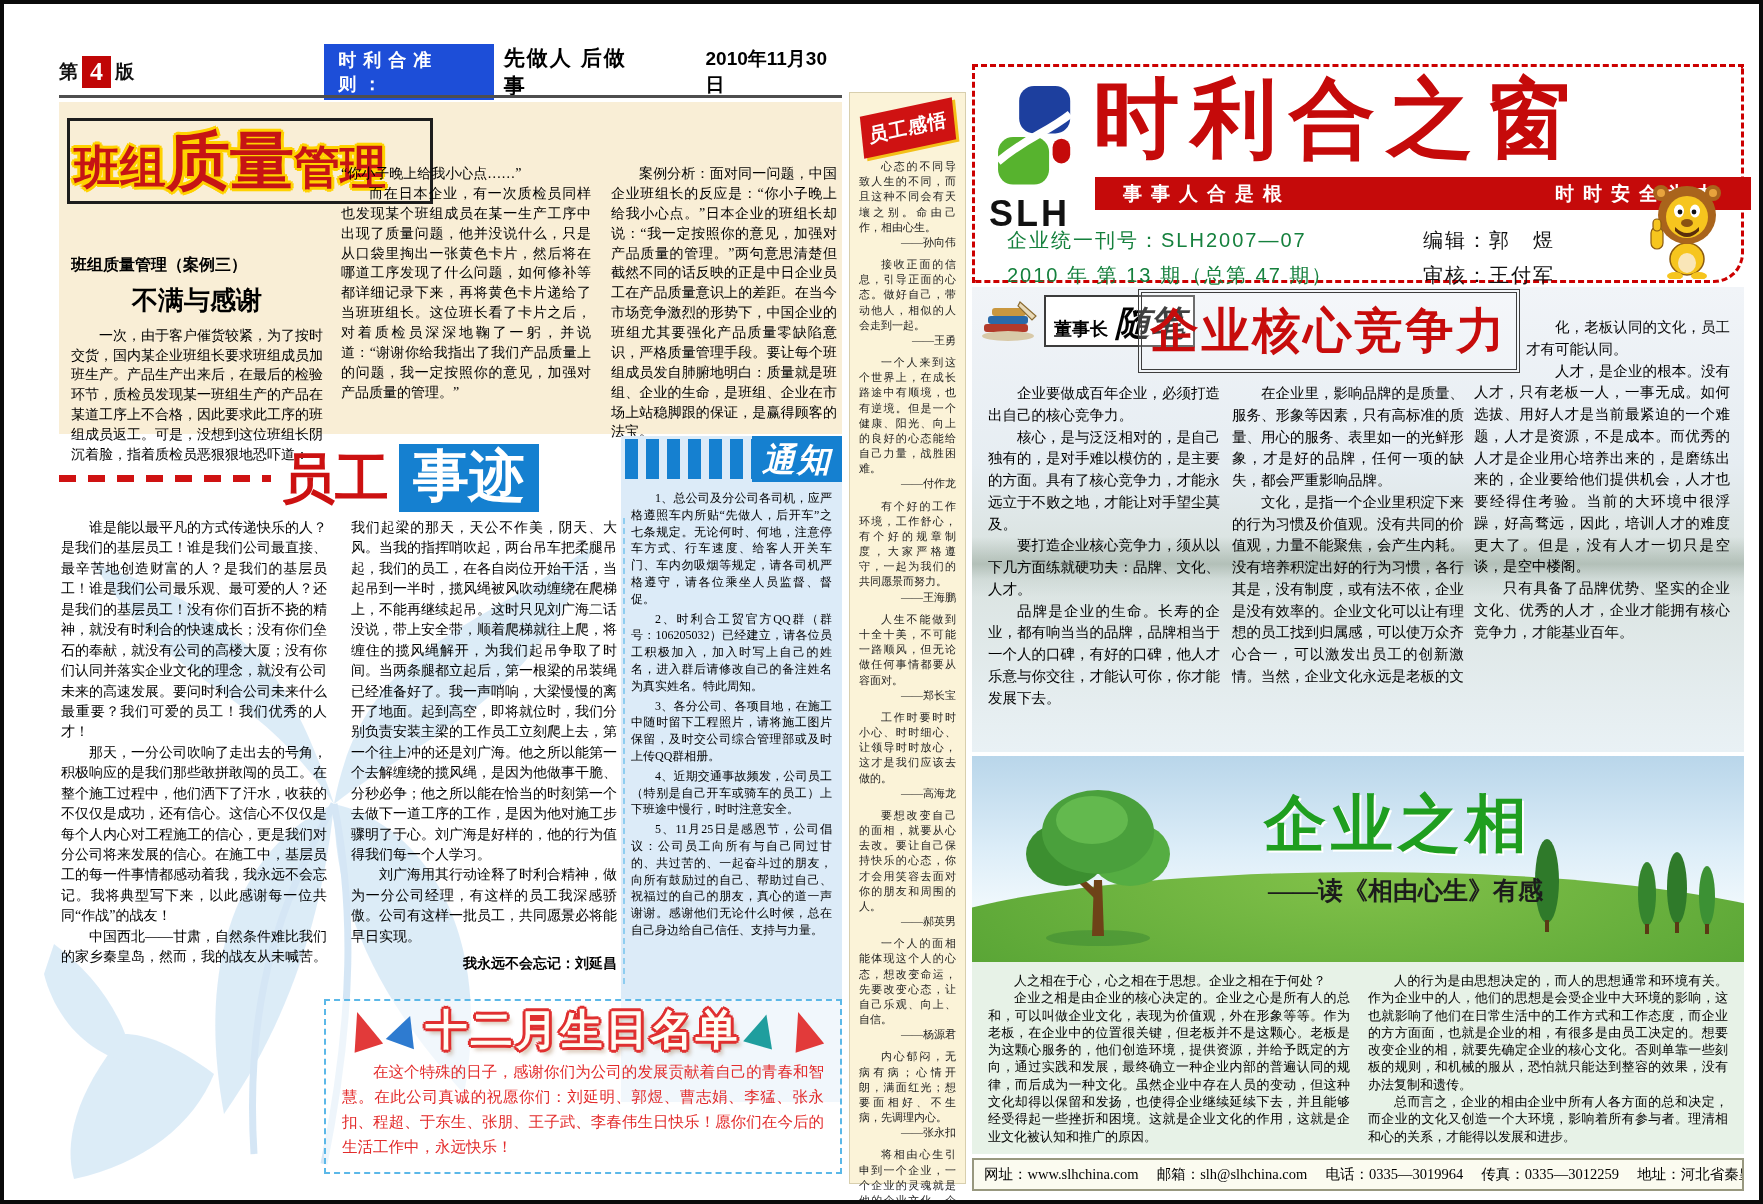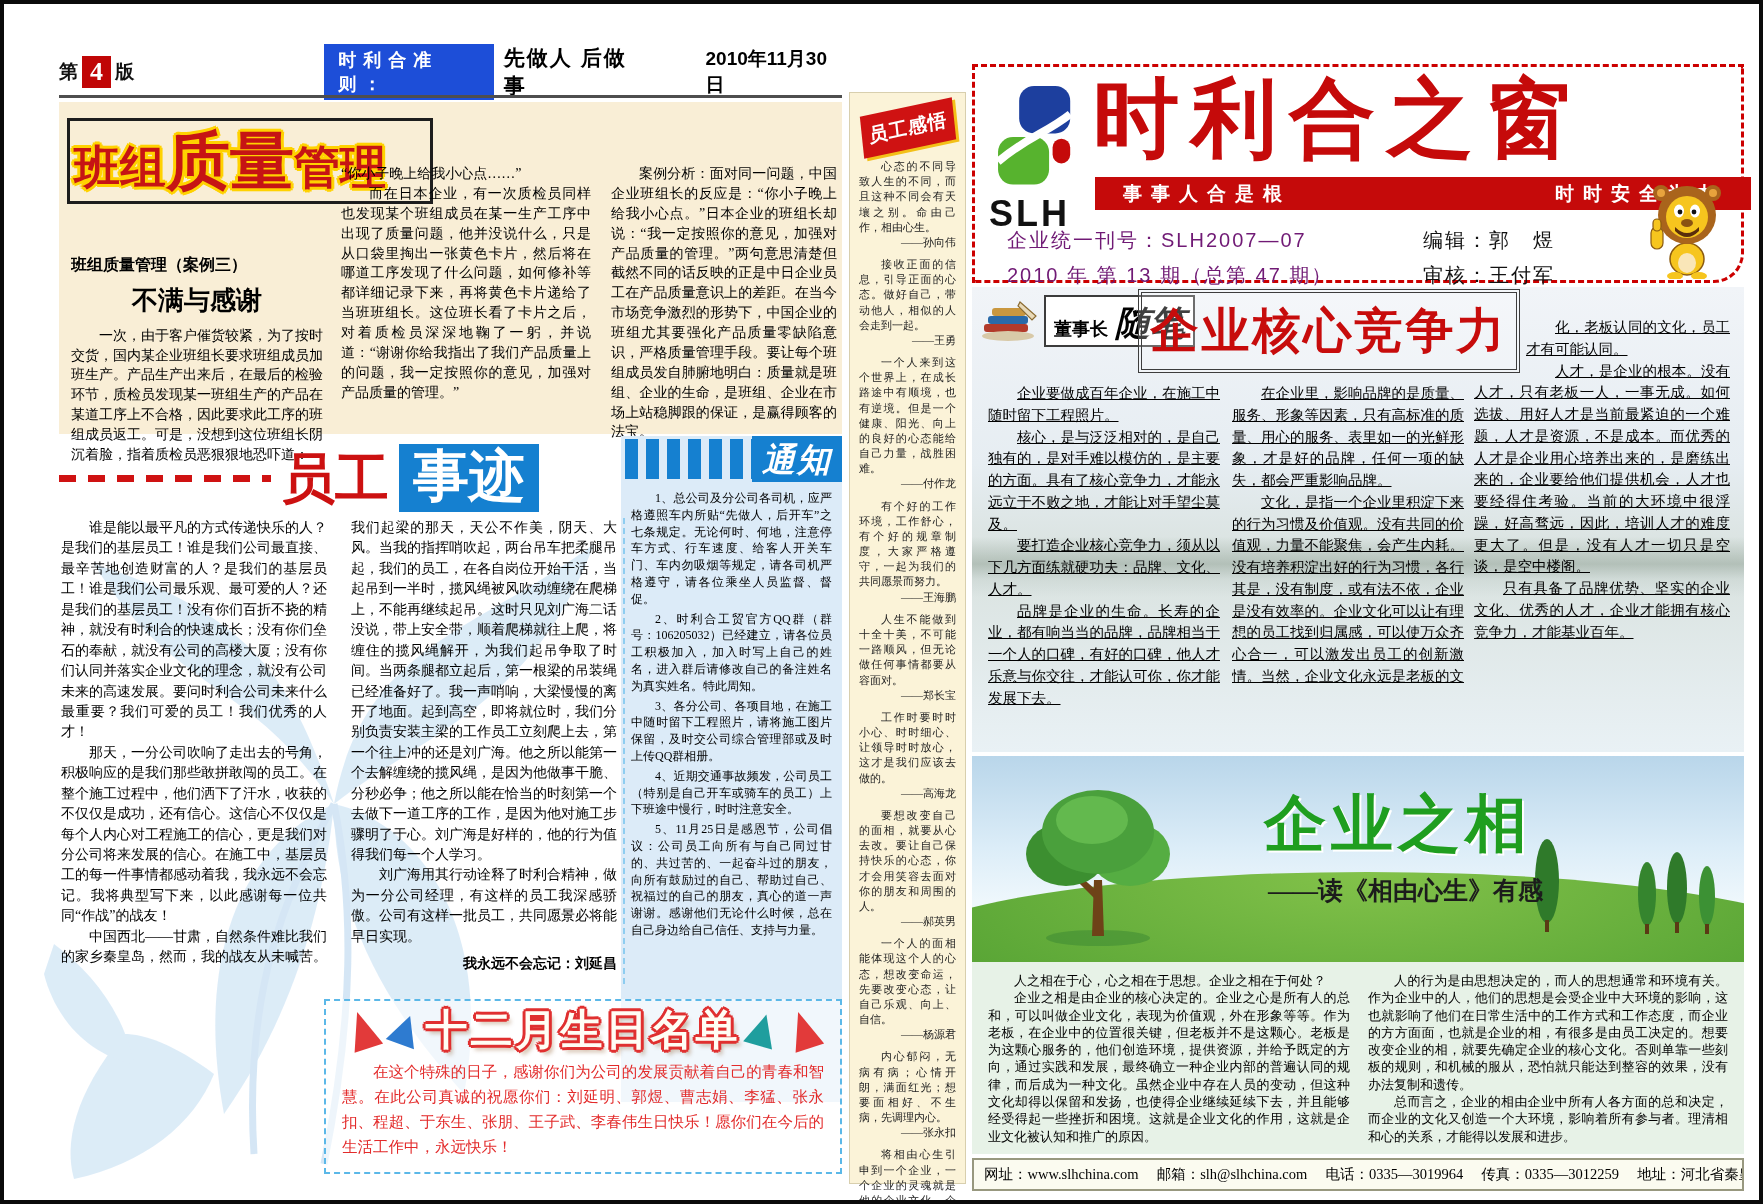--- a/index.html
+++ b/index.html
@@ -69,34 +69,34 @@
   .s-quotes{padding:0 9px;font-size:11px;line-height:1.38;color:#222;}
   .s-quotes .qt{text-indent:2em;text-align:justify;}
   .s-quotes .qa{text-align:right;margin-bottom:7px;}
 
   
   #mast{left:968px;top:60px;width:772px;height:219px;border:3px dashed #cc0000;border-radius:0 0 30px 0;box-sizing:border-box;background:#fff;}
   #logo{position:absolute;left:16px;top:14px;width:88px;height:112px;}
   .slh-txt{position:absolute;left:14px;top:126px;font-size:36px;font-weight:900;letter-spacing:3px;color:#111;}
   .m-title{position:absolute;left:118px;top:2px;width:630px;font-family:"Liberation Serif",serif;font-weight:900;font-size:86px;line-height:100px;color:#c50a0a;letter-spacing:12px;white-space:nowrap;}
   .m-slogan{position:absolute;left:120px;top:110px;width:600px;height:33px;background:#c50a0a;color:#fff;display:flex;justify-content:space-between;align-items:center;padding:0 28px;font-weight:bold;font-size:19px;letter-spacing:9px;}
-  .m-info{position:absolute;left:32px;top:156px;font-size:20px;letter-spacing:2px;line-height:1.75;color:#701a75;}
+  .m-info{position:absolute;left:32px;top:156px;font-size:20px;letter-spacing:2px;line-height:1.75;color:#15803d;}
   .m-edit{position:absolute;left:448px;top:156px;font-size:20px;letter-spacing:2px;line-height:1.75;color:#111;}
   #lion{position:absolute;right:8px;top:112px;width:92px;height:100px;}
 
   
   #essay{left:968px;top:283px;width:772px;height:465px;background:linear-gradient(180deg,#f1f4f8 0%,#e6edf2 38%,#d9e2df 58%,#e9f1f5 100%);}
   .e-land{position:absolute;left:0;top:250px;width:100%;height:60px;background:linear-gradient(180deg,rgba(120,140,120,0),rgba(115,135,120,.38) 45%,rgba(170,185,180,.22) 70%,rgba(220,230,235,0));}
   .e-badge{position:absolute;left:8px;top:8px;display:flex;align-items:center;}
   .e-badge-box{background:#fff;border:2px solid #3c3c3c;height:44px;display:flex;align-items:flex-end;padding:0 8px 4px;margin-left:4px;}
   .e-b1{font-size:18px;font-weight:bold;}
   .e-b2{font-family:"Liberation Serif",serif;font-size:35px;font-weight:900;font-style:italic;margin-left:7px;line-height:1;}
   .e-frame{position:absolute;left:166px;top:2px;width:382px;height:84px;border:4px double #3d3d3d;box-sizing:border-box;display:flex;align-items:center;justify-content:center;background:rgba(255,255,255,.25);}
   .e-title{color:#c70c0c;font-size:48px;font-weight:900;letter-spacing:3px;white-space:nowrap;line-height:1;}
-  .e-col{position:absolute;font-size:14.5px;line-height:1.5;overflow:hidden;text-decoration:underline;}
+  .e-col{position:absolute;font-size:14.5px;line-height:1.5;overflow:hidden;}
   .e-col p{text-indent:2em;}
   #e-col1{left:16px;top:96px;width:232px;height:362px;}
   #e-col2{left:260px;top:96px;width:232px;height:362px;}
   #e-col3{left:502px;top:30px;width:256px;height:428px;}
   .e-spacer{float:left;width:52px;height:58px;}
 
   
   #face{left:968px;top:752px;width:772px;height:398px;background:#e7f2e7;}
   .f-banner{position:absolute;left:0;top:0;width:100%;height:206px;background:linear-gradient(180deg,#b9d6ea 0%,#dcedf8 45%,#eef7fc 70%);overflow:hidden;}
   .f-hill{position:absolute;left:-80px;bottom:-70px;width:950px;height:160px;background:radial-gradient(ellipse at 50% 0%,#83c24a 0%,#5aa636 70%);border-radius:50%;}
@@ -285,21 +285,21 @@
       </svg>
       <div class="e-badge-box">
         <span class="e-b1">董事长</span>
         <span class="e-b2">随笔</span>
       </div>
     </div>
     <div class="e-frame">
       <span class="e-title">企业核心竞争力</span>
     </div>
     <div id="e-col1" class="e-col serif just">
-      <p>企业要做成百年企业，在施工中随时留下工程照片。</p>
+      <p>企业要做成百年企业，必须打造出自己的核心竞争力。</p>
       <p>核心，是与泛泛相对的，是自己独有的，是对手难以模仿的，是主要的方面。具有了核心竞争力，才能永远立于不败之地，才能让对手望尘莫及。</p>
       <p>要打造企业核心竞争力，须从以下几方面练就硬功夫：品牌、文化、人才。</p>
       <p>品牌是企业的生命。长寿的企业，都有响当当的品牌，品牌相当于一个人的口碑，有好的口碑，他人才乐意与你交往，才能认可你，你才能发展下去。</p>
     </div>
     <div id="e-col2" class="e-col serif just">
       <p>在企业里，影响品牌的是质量、服务、形象等因素，只有高标准的质量、用心的服务、表里如一的光鲜形象，才是好的品牌，任何一项的缺失，都会严重影响品牌。</p>
       <p>文化，是指一个企业里积淀下来的行为习惯及价值观。没有共同的价值观，力量不能聚焦，会产生内耗。没有培养积淀出好的行为习惯，各行其是，没有制度，或有法不依，企业是没有效率的。企业文化可以让有理想的员工找到归属感，可以使万众齐心合一，可以激发出员工的创新激情。当然，企业文化永远是老板的文</p>
     </div>
     <div id="e-col3" class="e-col serif just">
       <span class="e-spacer"></span>

